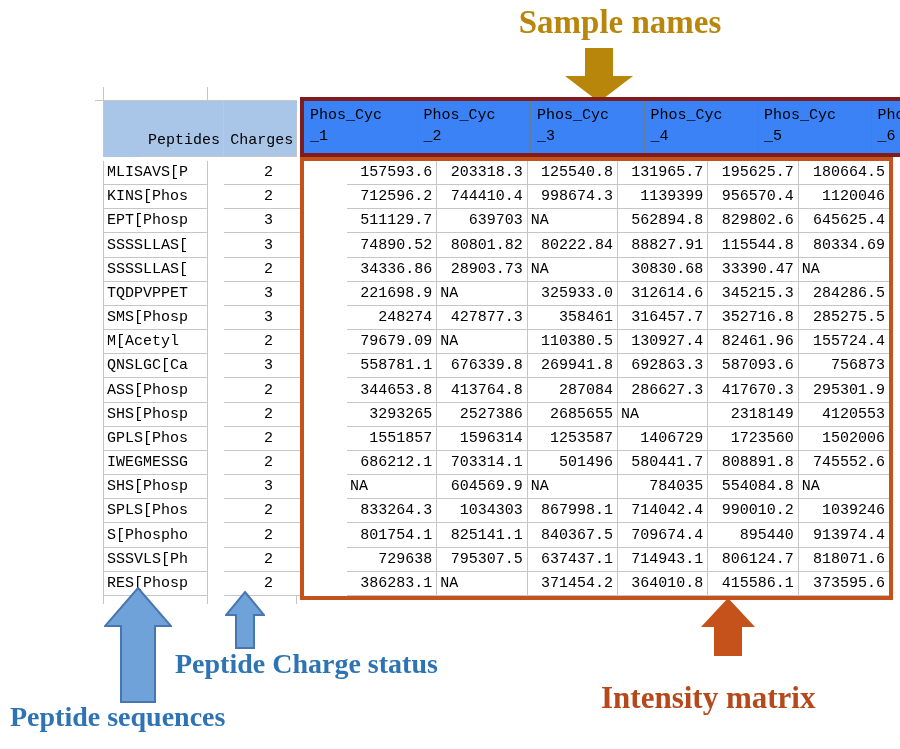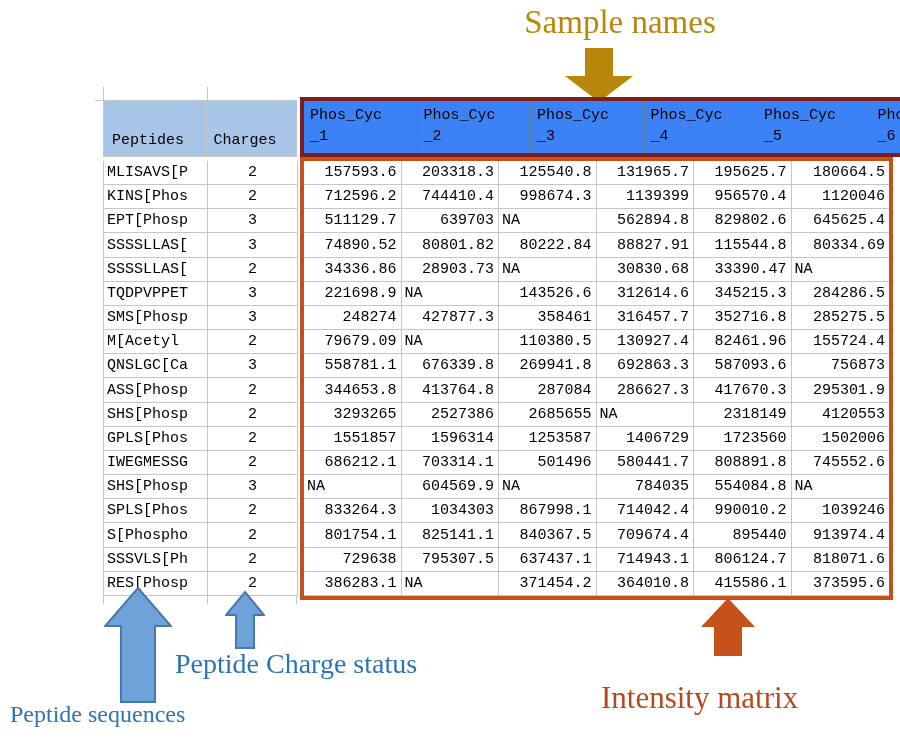--- a/index.html
+++ b/index.html
@@ -1,45 +1,45 @@
 <!DOCTYPE html>
 <html><head>
 <meta charset="utf-8">
 <style>
   html,body{margin:0;padding:0;background:#fff;}
   .page{position:relative;width:900px;height:749px;background:#fff;overflow:hidden;
         font-family:"Liberation Sans",sans-serif;}
 
   
   .ann{position:absolute;font-family:"Liberation Serif","DejaVu Serif",serif;
-       font-weight:normal;white-space:nowrap;}
+       font-weight:bold;white-space:nowrap;}
   .ann-sample{left:460px;top:4px;width:320px;text-align:center;
               font-size:33px;color:#B8860B;}
   .ann-charge{left:175px;top:648px;font-size:28px;color:#2E74B5;}
-  .ann-pep{left:10px;top:701px;font-size:24px;color:#2E74B5;}
+  .ann-pep{left:10px;top:701px;font-size:28px;color:#2E74B5;}
   .ann-int{left:601px;top:680px;font-size:31px;color:#B5491B;}
 
   .arrow{position:absolute;}
 
   
   .gridline{position:absolute;background:#C6C6C6;}
   .lt-header{position:absolute;left:103px;top:101px;width:194px;height:56px;
              display:flex;background:#A9C5E8;border-left:1px solid #C6C6C6;
-             box-sizing:border-box;}
+             box-sizing:border-box;padding-left:36px;}
   .lt-header .hcell{box-sizing:border-box;border-right:1px solid #C6C6C6;
              border-bottom:1px solid #C6C6C6;display:flex;align-items:flex-end;
              font-family:"Liberation Mono","DejaVu Sans Mono",monospace;
              font-size:15px;color:#000;padding-bottom:7px;}
   .hcell.pep{width:104px;padding-left:8px;}
   .hcell.chg{width:90px;padding-left:6px;margin-top:12px;}
 
   .lt-rows{position:absolute;left:103px;top:161px;width:194px;height:435px;
            display:grid;grid-template-rows:repeat(18,1fr);
            border-left:1px solid #C6C6C6;box-sizing:border-box;}
-  .lrow{display:flex;}
+  .lrow{display:flex;gap:16px;}
   .lrow .cell{box-sizing:border-box;border-right:1px solid #C6C6C6;
         border-bottom:1px solid #C6C6C6;overflow:hidden;white-space:nowrap;
         font-family:"Liberation Mono","DejaVu Sans Mono",monospace;
         font-size:15px;color:#000;display:flex;align-items:center;}
   .lrow .pep{width:104px;padding-left:3px;}
   .lrow .chg{width:90px;justify-content:center;}
 
   
   .ybox{position:absolute;left:300px;top:97px;width:689px;height:60px;
         box-sizing:border-box;background:#3b82f6;border:4px solid #7f1d1d;
@@ -47,21 +47,21 @@
   .ycell{box-sizing:border-box;border-right:1px solid rgba(130,120,70,.55);
         font-family:"Liberation Mono","DejaVu Sans Mono",monospace;
         font-size:15px;line-height:21px;color:#000;padding:4px 0 0 6px;
         overflow:hidden;white-space:nowrap;}
   .ycell:last-child{border-right:none;}
 
   
   .obox{position:absolute;left:300px;top:157px;width:593px;height:443px;
         box-sizing:border-box;background:#fff;border:4px solid #C4521A;
         display:grid;grid-template-columns:repeat(6,1fr);
-        grid-template-rows:repeat(18,1fr);}
+        grid-template-rows:repeat(18,1fr);padding-left:43px;}
   .mcell{box-sizing:border-box;border-right:1px solid #C6C6C6;
         border-bottom:1px solid #C6C6C6;overflow:hidden;white-space:nowrap;
         font-family:"Liberation Mono","DejaVu Sans Mono",monospace;
         font-size:15px;color:#000;display:flex;align-items:center;}
   .mcell.num{justify-content:flex-end;padding-right:4px;}
   .mcell.na{justify-content:flex-start;padding-left:3px;}
   .mcell:nth-child(6n){border-right:none;}
 </style>
 </head>
 <body>
@@ -214,21 +214,21 @@
       <div class="mcell num">115544.8</div>
       <div class="mcell num">80334.69</div>
       <div class="mcell num">34336.86</div>
       <div class="mcell num">28903.73</div>
       <div class="mcell na">NA</div>
       <div class="mcell num">30830.68</div>
       <div class="mcell num">33390.47</div>
       <div class="mcell na">NA</div>
       <div class="mcell num">221698.9</div>
       <div class="mcell na">NA</div>
-      <div class="mcell num">143526.6</div>
+      <div class="mcell num">325933.0</div>
       <div class="mcell num">312614.6</div>
       <div class="mcell num">345215.3</div>
       <div class="mcell num">284286.5</div>
       <div class="mcell num">248274</div>
       <div class="mcell num">427877.3</div>
       <div class="mcell num">358461</div>
       <div class="mcell num">316457.7</div>
       <div class="mcell num">352716.8</div>
       <div class="mcell num">285275.5</div>
       <div class="mcell num">79679.09</div>

